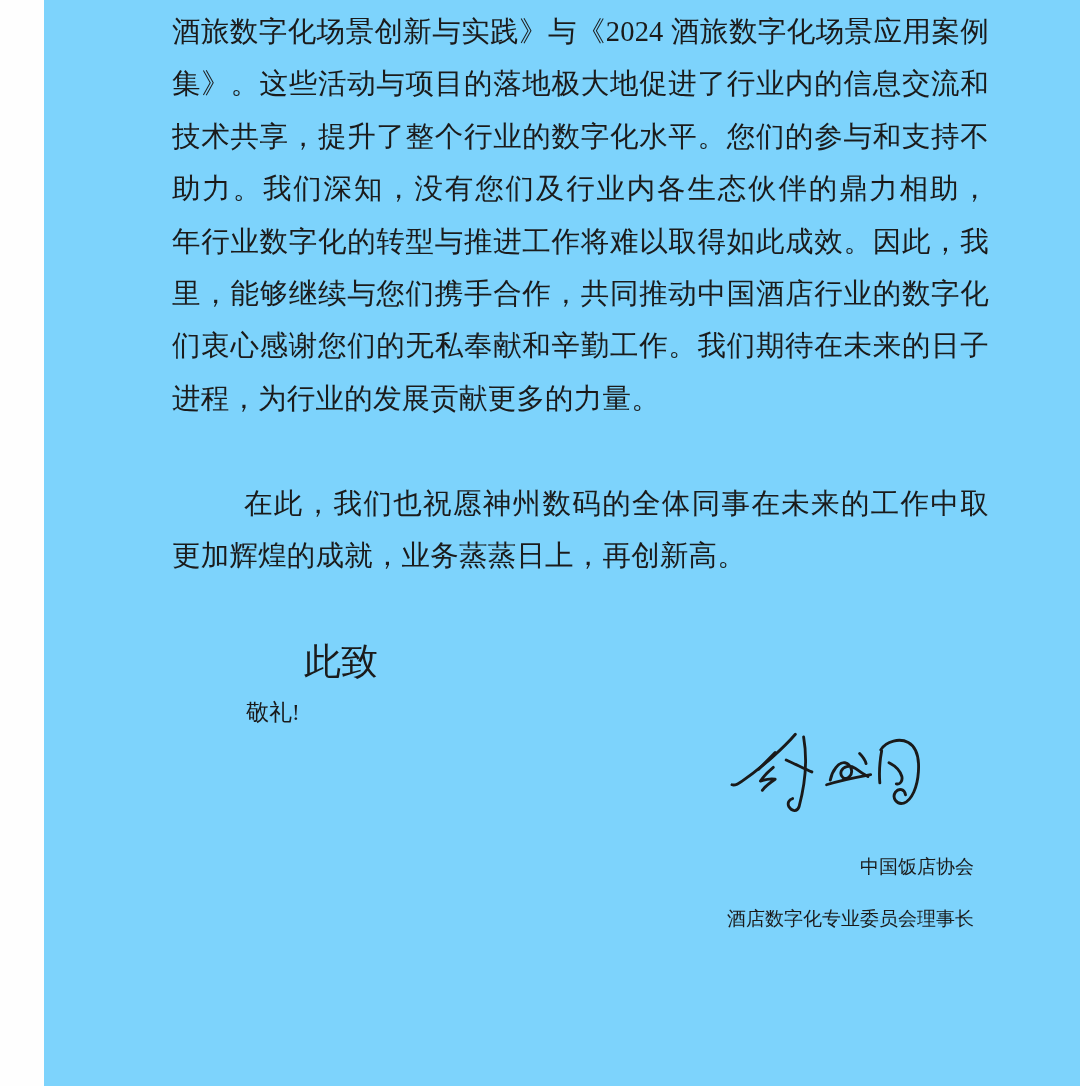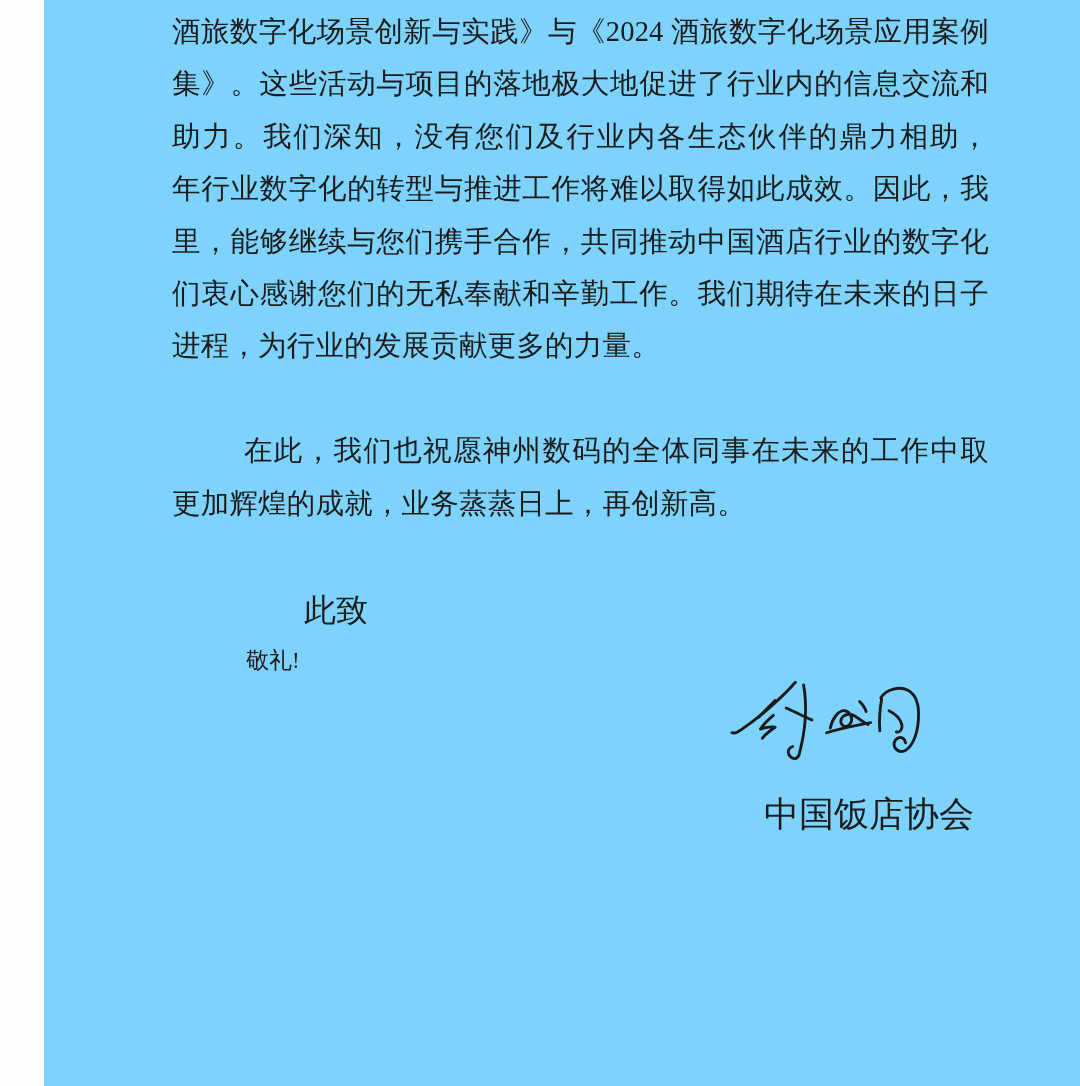--- a/index.html
+++ b/index.html
@@ -40,21 +40,21 @@
   .line.firstindent {
     text-indent: 72px;
   }
   .blankline {
     height: 52.4px;
   }
   
   .cizhi {
     margin-top: 54px;
     padding-left: 132px;
-    font-size: 32px;
+    font-size: 37px;
     line-height: 52px;
     height: 52px;
   }
   .jingli {
     padding-left: 74px;
     font-size: 23px;
     line-height: 50px;
     height: 50px;
   }
   
@@ -66,35 +66,36 @@
   .signature-wrap svg {
     display: block;
     width: 212px;
     height: 101px;
   }
   
   .signoff {
     margin-top: 14px;
     text-align: right;
     padding-right: 15px;
-    font-size: 35px;
+    font-size: 19px;
     line-height: 52px;
   }
   .signoff div {
     height: 52px;
   }
 </style>
 </head>
 <body>
 
 <div class="page">
 
   <div>
     <div class="line">酒旅数字化场景创新与实践》与《2024 酒旅数字化场景应用案例</div>
     <div class="line">集》。这些活动与项目的落地极大地促进了行业内的信息交流和</div>
+    <div class="line">技术共享，提升了整个行业的数字化水平。您们的参与和支持不</div>
     <div class="line">助力。我们深知，没有您们及行业内各生态伙伴的鼎力相助，2024</div>
     <div class="line">年行业数字化的转型与推进工作将难以取得如此成效。因此，我</div>
     <div class="line">里，能够继续与您们携手合作，共同推动中国酒店行业的数字化</div>
     <div class="line">们衷心感谢您们的无私奉献和辛勤工作。我们期待在未来的日子</div>
     <div class="line lastline">进程，为行业的发展贡献更多的力量。</div>
 
     <div class="blankline"></div>
 
     <div class="line firstindent">在此，我们也祝愿神州数码的全体同事在未来的工作中取得</div>
     <div class="line lastline">更加辉煌的成就，业务蒸蒸日上，再创新高。</div>
@@ -124,15 +125,16 @@
       <path d="M167,26 C173,16 188,13 197,18 C206,23 209,36 208,50 C207,66 201,81 192,84 C184,86 179,78 183,72 C187,67 193,69 194,75"></path>
 
       <path d="M168,27 C166,38 165,50 166,62"></path>
 
       <path d="M176,40 C182,43 188,48 190,55 C191,60 188,64 184,63"></path>
     </svg>
   </div>
 
   <div class="signoff">
     <div>中国饭店协会</div>
+    <div>酒店数字化专业委员会理事长</div>
   </div>
 
 </div>
 
 </body></html>

